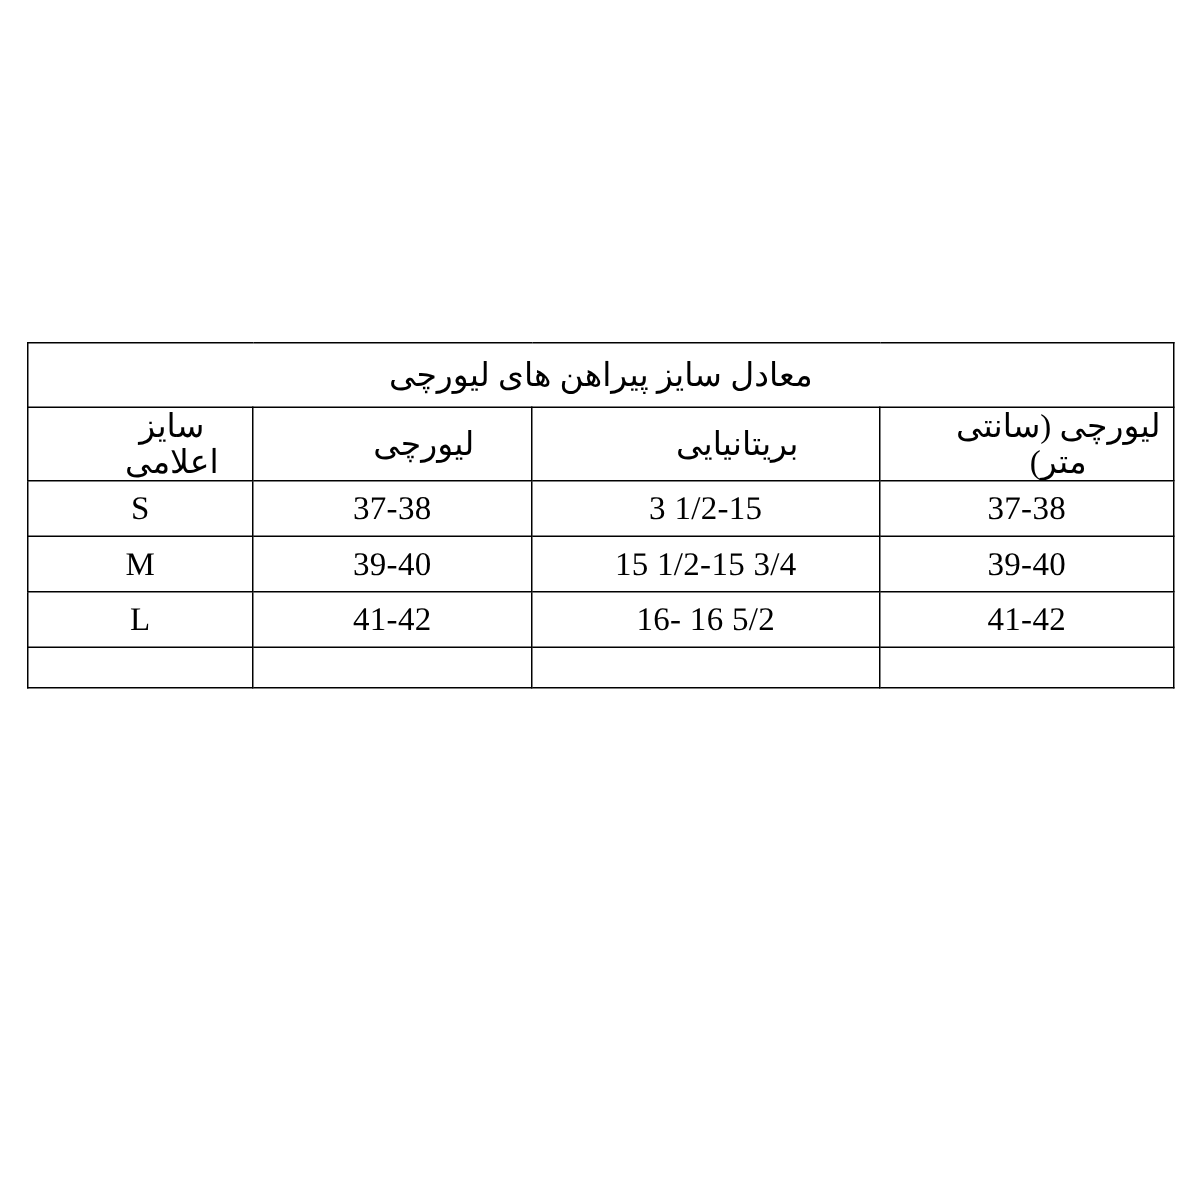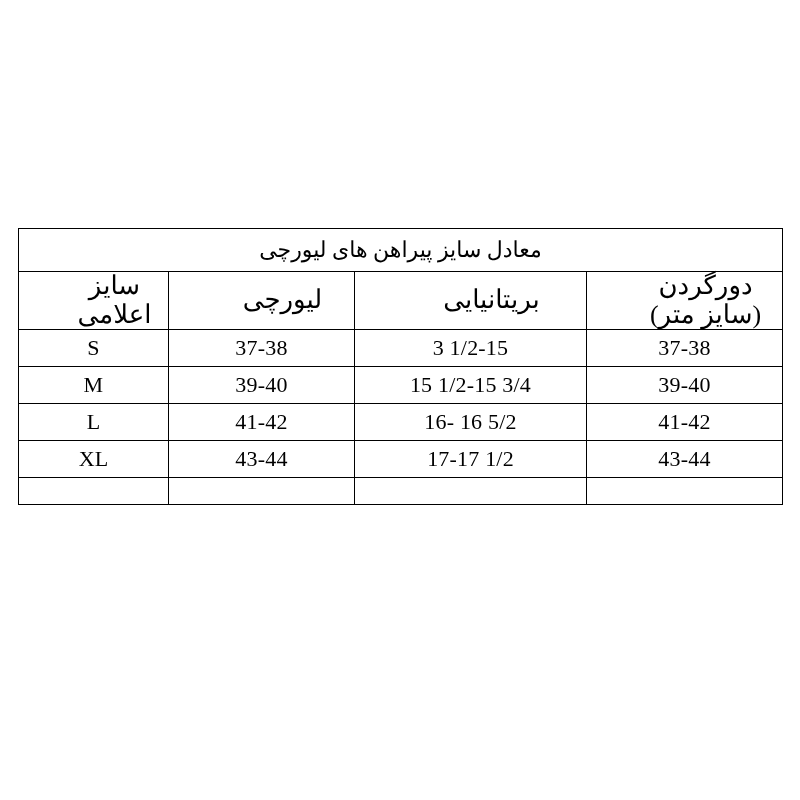--- a/index.html
+++ b/index.html
@@ -43,21 +43,21 @@
     line-height: 1.1;
     color: #000;
   }
   tr.title-row td {
     height: 42px;
     font-size: 22px;
     direction: rtl;
   }
   tr.header-row td {
     height: 44px;
-    font-size: 26px;
+    font-size: 22px;
     padding-left: 42px;
   }
   tr.data-row td {
     height: 36px;
     font-size: 22px;
   }
   tr.spacer-row td {
     height: 26px;
     border-bottom: 1px solid #000;
   }
@@ -110,47 +110,41 @@
         <col class="col-neck">
       </colgroup>
       <tbody>
         <tr class="title-row">
           <td colspan="4" class="rtl">معادل سایز پیراهن های لیورچی</td>
         </tr>
         <tr class="header-row">
           <td class="hdr-declared">سایز اعلامی</td>
           <td class="hdr-eu">لیورچی</td>
           <td class="hdr-uk">بریتانیایی</td>
-          <td class="hdr-neck">دورگردن  (سایز متر)</td>
+          <td class="hdr-neck">لیورچی  (سانتی متر)</td>
         </tr>
 
         <tr class="data-row">
           <td class="num">S</td>
           <td class="num eu-cell">37-38</td>
           <td class="num">3 1/2-15</td>
           <td class="num">37-38</td>
         </tr>
         <tr class="data-row">
           <td class="num">M</td>
           <td class="num eu-cell">39-40</td>
           <td class="num">15 1/2-15 3/4</td>
           <td class="num">39-40</td>
         </tr>
         <tr class="data-row">
           <td class="num">L</td>
           <td class="num eu-cell">41-42</td>
           <td class="num">16- 16 5/2</td>
           <td class="num">41-42</td>
         </tr>
-        <tr class="data-row">
-          <td class="num">XL</td>
-          <td class="num eu-cell">43-44</td>
-          <td class="num">17-17 1/2</td>
-          <td class="num">43-44</td>
-        </tr>
         <tr class="spacer-row">
           <td></td>
           <td></td>
           <td></td>
           <td></td>
         </tr>
       </tbody>
     </table>
   </div>
 </div>

